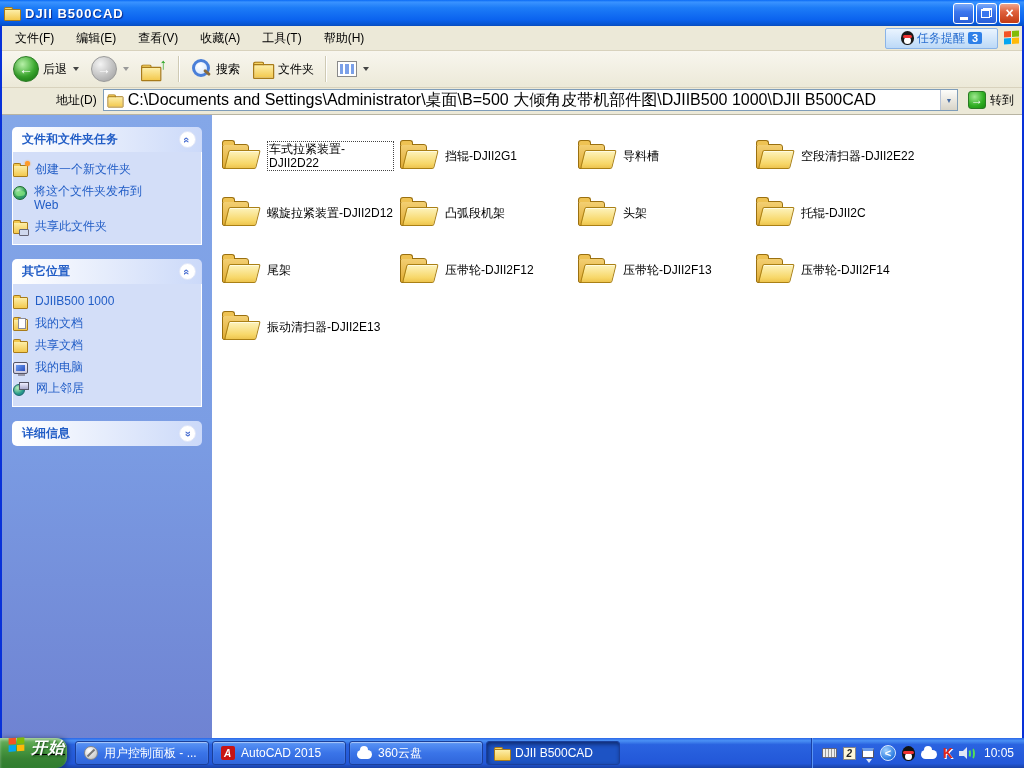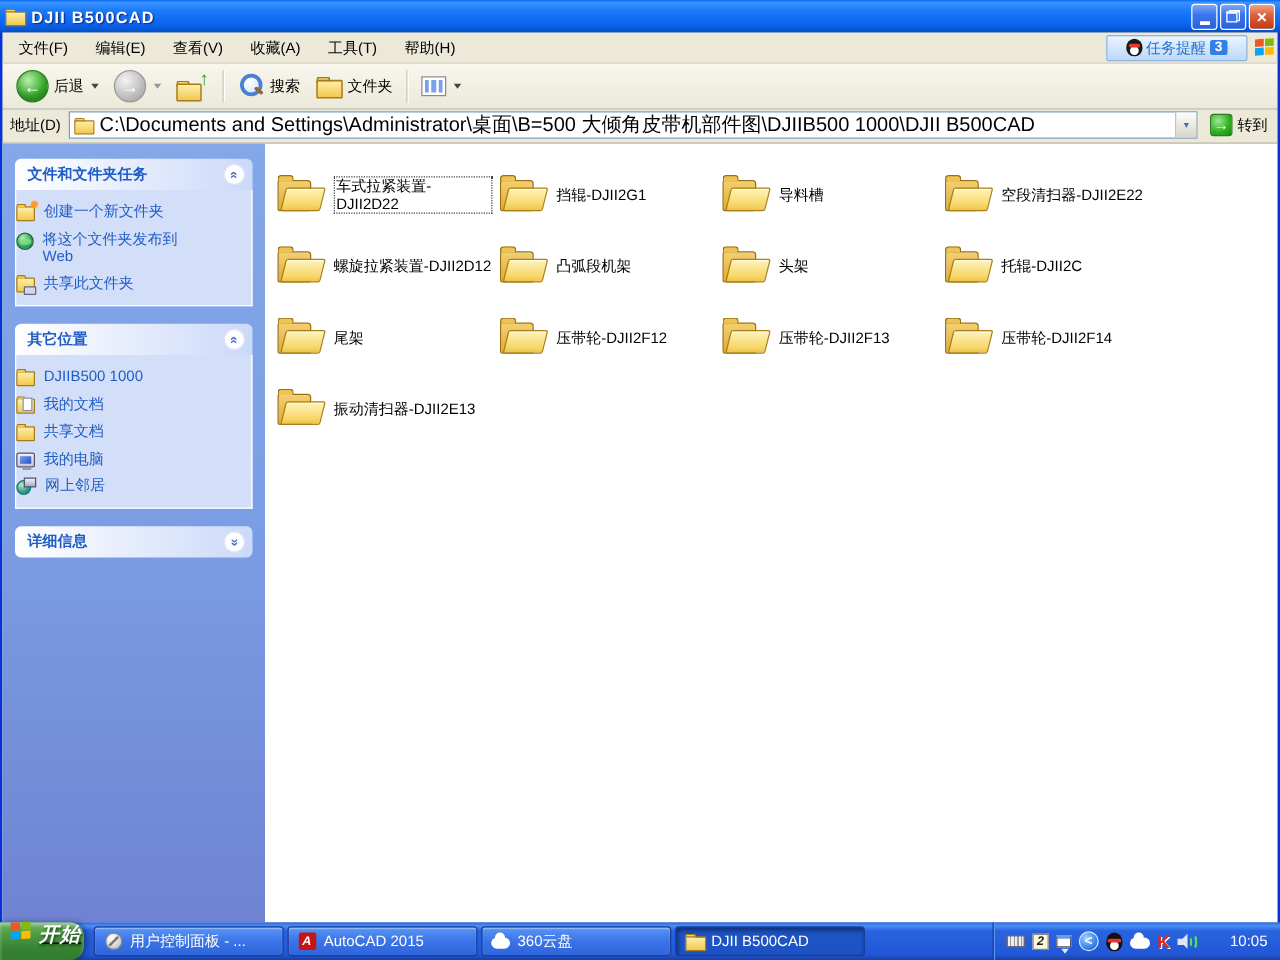--- a/index.html
+++ b/index.html
@@ -61,21 +61,21 @@
   .up-folder .fold-sm { position:absolute; bottom:0; left:0; width:20px; transform:scale(1.2); transform-origin:bottom left; }
   .up-arrow { position:absolute; right:0; top:-3px; color:#1e9e14; font-weight:bold; font-size:15px; text-shadow:0 0 1px #fff; }
   .mag { position:relative; width:22px; height:22px; }
   .mag::before { content:""; position:absolute; left:2px; top:1px; width:12px; height:12px; border:3px solid #4a7fd8; border-radius:50%; background:radial-gradient(circle at 35% 30%,#fff,#cfe4ff); }
   .mag::after { content:""; position:absolute; left:13px; top:13px; width:8px; height:3px; background:#8a6a3a; transform:rotate(40deg); border-radius:2px; }
   .views-icon { width:20px; height:16px; border:1px solid #8a8a8a; background:#fff; display:flex; gap:2px; padding:2px; }
   .views-icon i { flex:1; background:#7ba0e8; }
 
   
   .addressbar { height:27px; background:#ece9d8; border-bottom:1px solid #b8b4a2; display:flex; align-items:center; padding:0 4px 2px 6px; gap:6px; }
-  .addr-label { color:#000; }
+  .addr-label { color:#000;margin-left:48px; }
   .addr-input { flex:1; height:22px; background:#fff; border:1px solid #7f9db9; display:flex; align-items:center; padding-left:3px; }
   .addr-input .fold-sm { transform:scale(.95); }
   .addr-text { margin-left:5px; white-space:nowrap; overflow:hidden; font-size:16px; color:#000; }
   .addr-dd { width:17px; height:20px; margin-left:auto; background:linear-gradient(#fdfdfb,#d8d4c8); border-left:1px solid #b8c4d8; display:flex; align-items:center; justify-content:center; }
   .addr-dd span { font-size:7px; color:#4a6fa5; }
   .go-btn { display:flex; align-items:center; gap:4px; padding:0 4px; }
   .go-circle { width:18px; height:18px; border-radius:3px; background:radial-gradient(circle at 35% 30%,#9fe88f,#2fae22 60%,#1a8a12); border:1px solid #2a7a24; color:#fff; font-weight:bold; font-size:12px; display:flex; align-items:center; justify-content:center; }
 
   
   .main { flex:1; display:flex; min-height:0; background:#fff; }
@@ -119,21 +119,21 @@
   .xpfolder .bk::before { content:""; position:absolute; top:-5px; left:-1px; width:11px; height:4px; background:#eec253; border:1px solid #9a7010; border-bottom:none; border-radius:3px 3px 0 0; }
   .xpfolder .ft { position:absolute; left:4px; bottom:3px; width:32px; height:19px; background:linear-gradient(180deg,#fdf3bc,#f7d768 75%,#edc44e); border:1px solid #aa8015; border-radius:2px; transform:skewX(-14deg); transform-origin:bottom left; box-shadow:inset 0 1px 0 #fffbe0; }
 
   
   .taskbar { height:30px; display:flex; align-items:stretch; background:linear-gradient(180deg,#2a67e8 0%,#4a90f4 9%,#2a63e0 22%,#2257d8 85%,#1941a5 100%); }
   .start-btn { display:flex; align-items:flex-start; gap:6px; padding:0 2px 0 9px; border-radius:0 11px 11px 0;
     background:linear-gradient(180deg,#6fb362 0%,#4a9a42 35%,#378233 70%,#2f7d2f 100%);
     box-shadow:inset 0 2px 3px rgba(255,255,255,.4), 2px 0 5px rgba(0,0,0,.4); margin-right:8px;text-decoration:underline; }
   .start-btn .winflag { transform:skewY(-4deg) scale(1.05); }
   .start-label { color:#fff; font-weight:bold; font-style:italic; font-size:16px; text-shadow:1px 1px 2px #1c4f1c; letter-spacing:1px; }
-  .taskbtn { display:flex; align-items:center; gap:6px; width:152px; margin:3px 3px 3px 0; padding:0 7px; border-radius:3px;
+  .taskbtn { display:flex; align-items:center; gap:6px; width:134px; margin:3px 3px 3px 0; padding:0 7px; border-radius:3px;
     background:linear-gradient(180deg,#5a95f5 0%,#3a74e8 50%,#2f65da 100%); border:1px solid #1a3f9a;
     box-shadow:inset 0 1px 1px rgba(255,255,255,.5); color:#fff; font-size:12px; overflow:hidden; }
   .taskbtn span.tlabel { white-space:nowrap; overflow:hidden; }
   .taskbtn.active { background:#1d53c4; box-shadow:inset 1px 2px 4px rgba(0,0,20,.5); }
   .ticon { width:15px; height:15px; flex-shrink:0; display:flex; align-items:center; justify-content:center; }
   .icon-ucp { width:14px; height:14px; border-radius:50%; background:radial-gradient(circle at 35% 30%,#fff,#cfcfcf 70%,#9a9a9a); border:1px solid #888; position:relative; }
   .icon-ucp::after { content:""; position:absolute; left:1px; top:5px; width:10px; height:2px; background:#777; transform:rotate(-45deg); }
   .icon-acad { width:14px; height:14px; background:#c81414; color:#fff; font-weight:bold; font-size:10px; display:flex; align-items:center; justify-content:center; border-radius:2px; }
   .icon-cloud { width:16px; height:9px; background:#fff; border-radius:5px; position:relative; margin-top:3px; }
   .icon-cloud::before { content:""; position:absolute; left:3px; top:-4px; width:8px; height:8px; background:#fff; border-radius:50%; }
@@ -145,21 +145,21 @@
   .tray-chev { width:16px; height:16px; border-radius:50%; background:radial-gradient(circle at 35% 30%,#9fd0ff,#2a7ae0 70%,#1a5ac0); border:1px solid #d8e8ff; color:#fff; font-weight:bold; font-size:11px; display:flex; align-items:center; justify-content:center; }
   .tray-qq { width:13px; height:15px; background:#111; border-radius:50% 50% 46% 46%; position:relative; }
   .tray-qq::before { content:""; position:absolute; left:3px; top:7px; width:7px; height:7px; background:#fff; border-radius:50%; }
   .tray-qq::after { content:""; position:absolute; left:1px; top:5px; width:11px; height:3px; background:#e33; border-radius:2px; }
   .tray-k { color:#e1251b; font-weight:bold; font-size:14px; text-shadow:1px 1px 0 #fff; }
   .tray-snd { position:relative; width:16px; height:13px; }
   .tray-snd::before { content:""; position:absolute; left:0; top:4px; width:5px; height:5px; background:#dfe6f5; }
   .tray-snd::after { content:""; position:absolute; left:2px; top:0; border-top:6px solid transparent; border-bottom:6px solid transparent; border-right:6px solid #dfe6f5; }
   .snd-wave { position:absolute; right:4px; top:2px; width:5px; height:9px; border:2px solid transparent; border-right:2px solid #54e054; border-radius:50%; }
   .snd-wave.w2 { right:0; top:0; height:13px; width:7px; }
-  .tray-clock { color:#fff; font-size:12px; margin-left:20px; }
+  .tray-clock { color:#fff; font-size:12px; margin-left:3px; }
 </style>
 </head>
 <body>
 
 <div class="screen">
 
   <div class="titlebar">
     <span class="fold-sm"></span>
     <span class="title">DJII B500CAD</span>
     <span class="win-btn">

